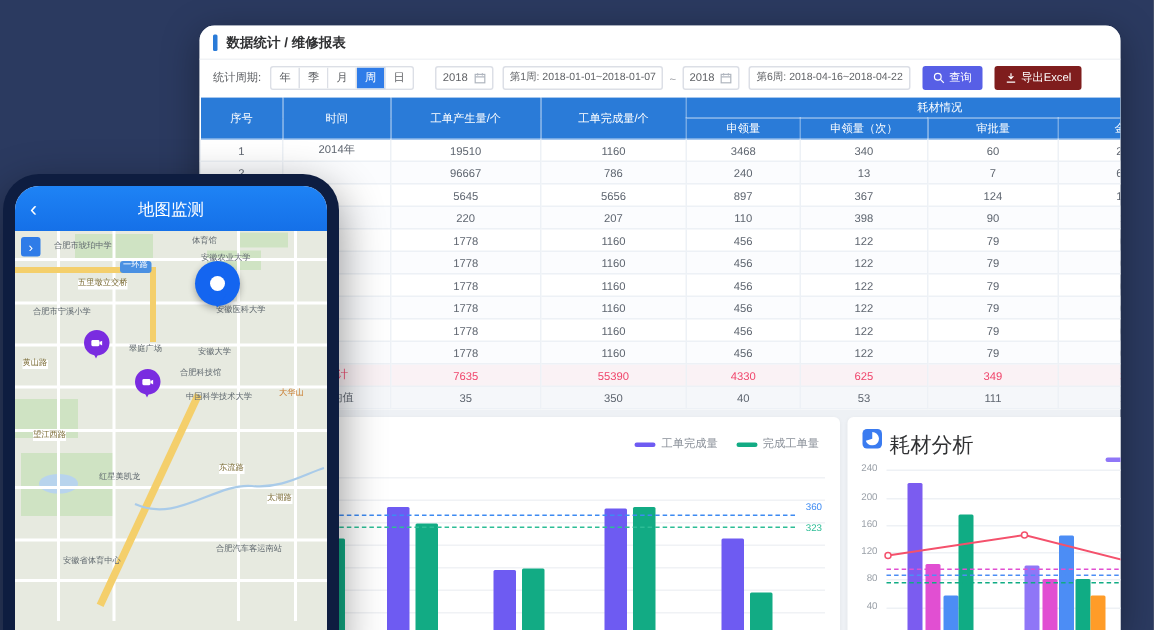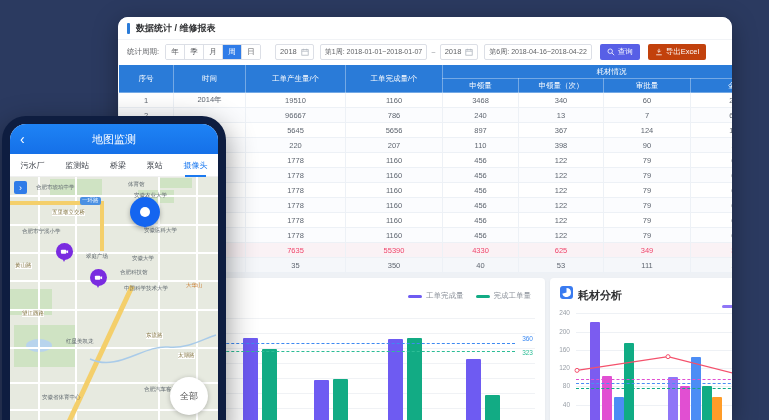--- a/index.html
+++ b/index.html
@@ -1,38 +1,38 @@
 <!DOCTYPE html>
 <html><head>
 <meta charset="utf-8">
 <style>
   html,body{margin:0;padding:0;background:#1c2844;}
   #stage{position:relative;width:769px;height:420px;overflow:hidden;background:#2b3a60;
          font-family:"Liberation Sans",sans-serif;}
   
-  .panel{position:absolute;left:118px;top:17px;width:614px;height:403px;background:#eef1f5;
+  .panel{position:absolute;left:133px;top:17px;width:614px;height:403px;background:#eef1f5;
          border-radius:10px 10px 0 0;overflow:hidden;box-shadow:0 6px 24px rgba(0,0,0,.35);}
   .crumb-bar{height:22px;background:#fff;display:flex;align-items:center;border-bottom:1px solid #f1f3f6;}
   .crumb-accent{width:3px;height:11px;background:#2a7bd8;border-radius:1px;margin-left:9px;}
   .crumb-text{margin-left:6px;font-size:9px;font-weight:bold;color:#303133;}
   .filter-bar{height:24px;background:#fff;display:flex;align-items:center;font-size:7.5px;color:#606266;}
   .f-label{margin-left:9px;}
   .segs{display:flex;margin-left:6px;border:1px solid #dcdfe6;border-radius:2px;overflow:hidden;height:14px;}
   .seg{width:18px;line-height:14px;text-align:center;border-right:1px solid #dcdfe6;cursor:pointer;background:#fff;}
   .seg:last-child{border-right:none;}
   .seg.active{background:#2f7ce8;color:#fff;}
   .sel,.inp{height:14px;line-height:14px;border:1px solid #dcdfe6;border-radius:2px;background:#fff;
             display:flex;align-items:center;padding:0 4px;white-space:nowrap;}
   .sel{margin-left:14px;gap:4px;}
   .inp{margin-left:6px;font-size:7px;color:#606266;}
   .tilde{margin:0 4px;color:#909399;}
   .btn{height:16px;border-radius:2px;color:#fff;display:flex;align-items:center;gap:3px;
        padding:0 7px;font-size:7.5px;margin-left:8px;cursor:pointer;}
   .btn-query{background:#575fe6;}
-  .btn-export{background:#c2410c;}
+  .btn-export{background:#7f1d1d;}
   
   .table-wrap{background:#fff;overflow:hidden;width:614px;}
   table{width:662px;border-collapse:collapse;table-layout:fixed;font-size:7.5px;color:#5f6670;text-align:center;}
   th{background:#2a7bd8;color:#fff;font-weight:normal;height:13px;border:1px solid rgba(255,255,255,.35);padding:0;}
   td{height:14px;border:1px solid #edf1f6;padding:0;}
   tr.r-even td{background:#fbfcfe;}
   tr.total td{background:#faf2f5;color:#f0466c;}
   tr.avg td{background:#f5f7fa;}
   
   .cards-row{display:flex;gap:5px;padding:0 8px;margin-top:5px;}
@@ -41,21 +41,21 @@
   .card-right{width:200px;}
   .legend{position:absolute;top:13px;right:14px;display:flex;gap:12px;font-size:7.5px;color:#8a9099;align-items:center;}
   .lg-item{display:flex;align-items:center;gap:4px;}
   .lg-dash{width:14px;height:3px;border-radius:2px;}
   .gridline{position:absolute;left:10px;right:10px;height:1px;background:#f0f2f5;}
   .vbar{position:absolute;border-radius:1px 1px 0 0;}
   .refline{position:absolute;border-top:1px dashed;}
   .reflabel{position:absolute;font-size:6.5px;}
   .rc-icon{position:absolute;left:10px;top:8px;width:13px;height:13px;background:#3a7bf0;border-radius:3px;
            display:flex;align-items:center;justify-content:center;}
-  .rc-title{position:absolute;left:28px;top:10px;font-size:11px;font-weight:bold;color:#303133;}
+  .rc-title{position:absolute;left:28px;top:10px;font-size:14px;font-weight:normal;color:#303133;}
   .legend-clip{position:absolute;top:27px;left:172px;width:18px;height:3px;background:#8f76f7;border-radius:2px;}
   .ytick{position:absolute;width:18px;text-align:right;font-size:6.5px;color:#9aa0a8;left:2px;}
   .rgrid{position:absolute;left:26px;right:4px;height:1px;background:#eef1f5;}
   .linesvg{position:absolute;left:0;top:0;pointer-events:none;}
   
   .phone{position:absolute;left:2px;top:116px;width:224px;height:320px;background:#0e1d40;
          border-radius:24px 24px 0 0;box-shadow:0 10px 30px rgba(0,0,0,.45);z-index:5;}
   .screen{position:absolute;left:8px;top:8px;width:208px;height:312px;background:#fff;
           border-radius:16px 16px 0 0;overflow:hidden;display:flex;flex-direction:column;}
   .p-header{height:30px;flex:none;background:linear-gradient(180deg,#1e83f5,#1570e8);color:#fff;
@@ -371,27 +371,20 @@
         </div>
     </div>
   </div>
 
   <div class="phone">
     <div class="screen">
       <div class="p-header">
         <span class="p-back">‹</span>
         <span>地图监测</span>
       </div>
-      <div class="p-tabs" id="phone-tabs">
-          <span class="p-tab">污水厂</span>
-          <span class="p-tab">监测站</span>
-          <span class="p-tab">桥梁</span>
-          <span class="p-tab">泵站</span>
-          <span class="p-tab active">摄像头</span>
-        </div>
       <div class="p-map" id="phone-map">
 
         <div class="gpatch" style="left:40px;top:2px;width:52px;height:16px"></div>
         <div class="gpatch" style="left:128px;top:13px;width:36px;height:13px"></div>
         <div class="gpatch" style="left:150px;top:1px;width:32px;height:10px"></div>
         <div class="gpatch" style="left:0;top:112px;width:42px;height:26px"></div>
         <div class="gpatch" style="left:4px;top:148px;width:62px;height:42px"></div>
         <div class="pond" style="left:16px;top:162px;width:26px;height:13px"></div>
         <div class="road" style="left:0;top:18px;width:208px;height:2px"></div>
         <div class="road" style="left:0;top:47px;width:208px;height:2px"></div>
@@ -405,21 +398,20 @@
         <div class="road" style="left:65px;top:0;width:2px;height:260px"></div>
         <div class="road" style="left:148px;top:0;width:2px;height:260px"></div>
         <div class="road" style="left:186px;top:0;width:2px;height:260px"></div>
         <div class="road-y" style="left:0;top:24px;width:92px;height:4px"></div>
         <div class="road-y" style="left:90px;top:24px;width:4px;height:50px"></div>
         <div class="road-y" style="left:120px;top:108px;width:5px;height:155px;transform:rotate(25deg);transform-origin:top left"></div>
         <svg class="linesvg" style="left:78px;top:140px" width="130" height="60" viewBox="0 0 130 60">
           <path d="M2,42 C30,55 55,28 80,30 C100,32 115,22 128,18" fill="none" stroke="#a9cbe9" stroke-width="1.5"></path>
         </svg>
         <div class="expand-chip">›</div>
-        <div class="all-btn" style="left:160px;top:200px">全部</div>
       <div class="ml poi" style="left: 26px; top: 8px;">合肥市琥珀中学</div>
           <div class="ml poi" style="left: 118px; top: 5px;">体育馆</div>
           <div class="ml poi" style="left: 124px; top: 16px;">安徽农业大学</div>
           <div class="ml badge" style="left: 70px; top: 20px;">一环路</div>
           <div class="ml road" style="left: 42px; top: 33px;">五里墩立交桥</div>
           <div class="ml poi" style="left: 12px; top: 52px;">合肥市宁溪小学</div>
           <div class="ml poi" style="left: 134px; top: 51px;">安徽医科大学</div>
           <div class="ml poi" style="left: 76px; top: 77px;">翠庭广场</div>
           <div class="ml poi" style="left: 122px; top: 79px;">安徽大学</div>
           <div class="ml road" style="left: 5px; top: 86px;">黄山路</div>

